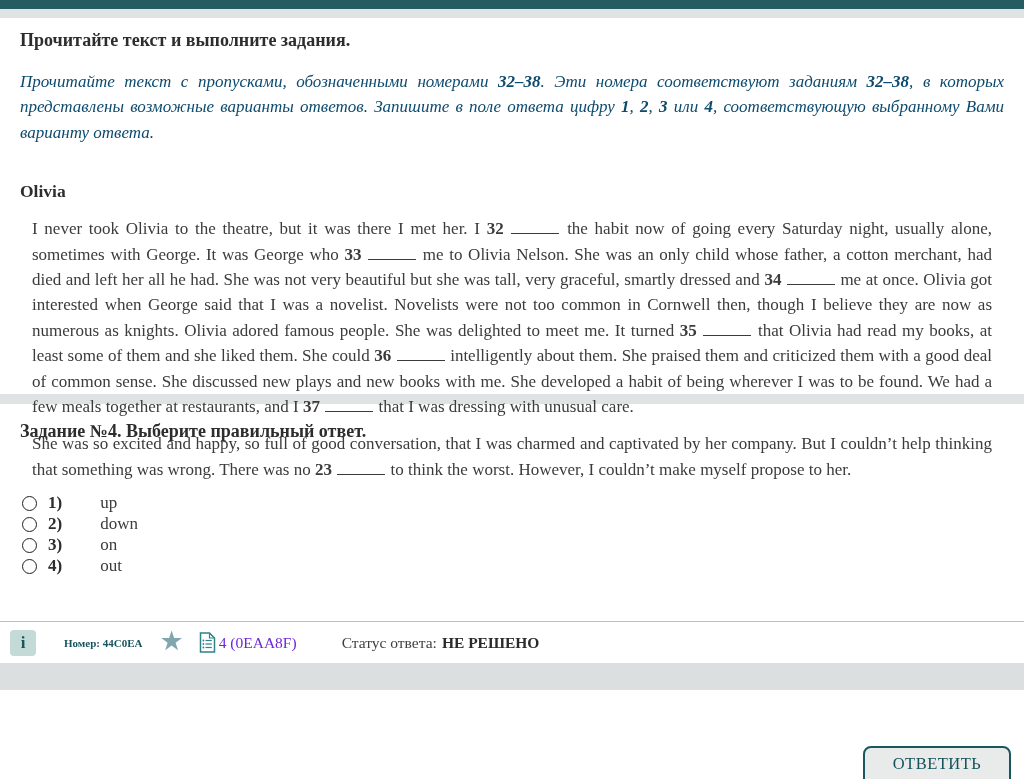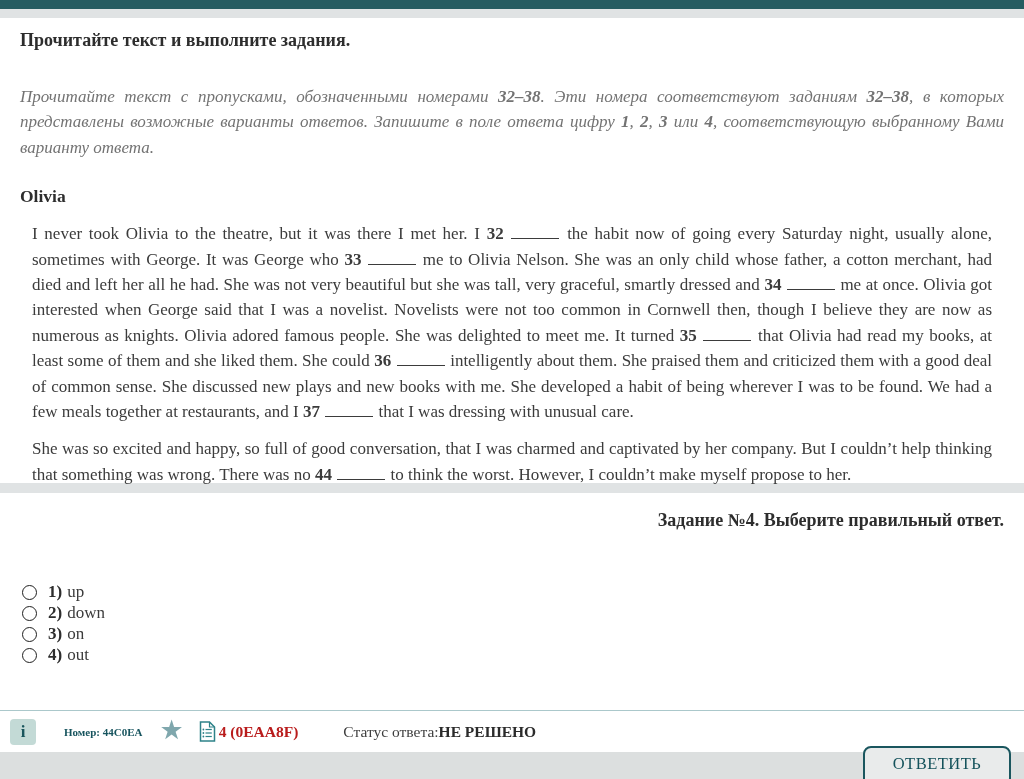--- a/index.html
+++ b/index.html
@@ -5,56 +5,56 @@
   html,body{margin:0;padding:0;}
   body{
     width:1024px;height:779px;overflow:hidden;position:relative;
     background:#ffffff;
     font-family:"Liberation Serif", serif;
     color:#3b3b3b;
   }
   .topbar{height:9px;background:#265c61;}
   .topstrip{height:9px;background:#e0e3e4;}
   .card{background:#ffffff;box-sizing:border-box;}
-  .sec1{height:465px;padding:10px 20px 18px 20px;}
+  .sec1{height:376px;padding:10px 20px 18px 20px;}
   .divider{height:10px;background:#e0e3e4;}
-  .sec2{height:217px;padding:15px 20px 0 20px;text-align:right;}
+  .sec2{height:217px;padding:15px 20px 0 20px;}
   .hairline{height:1px;background:#abc8cb;}
 
   h1,h2{
     font-size:18px;line-height:24px;margin:0;color:#2d2d2d;
     font-weight:bold;font-family:"Liberation Serif", serif;
   }
   .instruction{
-    margin-top:32px;font-style:italic;font-size:17px;line-height:25.4px;
-    text-align:justify;color:#737373;
+    margin-top:17px;font-style:italic;font-size:17px;line-height:25.4px;
+    text-align:justify;color:#0c4a6e;
   }
   .instruction b{font-style:italic;}
   .story-title{
-    margin-top:24px;font-weight:bold;font-size:17.5px;line-height:25px;color:#2d2d2d;
+    margin-top:34px;font-weight:bold;font-size:17.5px;line-height:25px;color:#2d2d2d;
   }
   .story p{
     margin:12px;font-size:17px;line-height:25.4px;text-align:justify;color:#3b3b3b;
   }
   .blank{
     display:inline-block;width:48px;height:0.95em;
     border-bottom:1px solid #3b3b3b;margin:0 1px;
   }
 
   .options{margin-top:50px;}
   .opt{
     display:flex;align-items:center;margin-bottom:1px;line-height:20px;
     font-size:17px;cursor:default;
   }
   .radio{
     flex:none;width:13px;height:13px;border:1.5px solid #1f1f1f;
     border-radius:50%;background:#fff;margin-right:11px;margin-left:2px;
   }
   .optnum{font-weight:bold;color:#2d2d2d;margin-right:5px;}
-  .optlabel{color:#3b3b3b;}
+  .optlabel{color:#3b3b3b;margin-left:33px;}
 
   .footer-row{
     height:41px;background:#ffffff;display:flex;align-items:center;
     padding-left:10px;box-sizing:border-box;
   }
   .info-badge{
     width:26px;height:26px;border-radius:4px;background:#c3dad6;
     display:flex;align-items:center;justify-content:center;
     color:#19555c;font-weight:bold;font-size:17px;cursor:pointer;
   }
@@ -63,24 +63,24 @@
   }
   .star{
     margin-left:17px;font-size:27px;line-height:27px;color:#7fa7ad;cursor:pointer;
     margin-top:-3px;
   }
   .attach{
     margin-left:15px;display:flex;align-items:center;cursor:pointer;
   }
   .attach svg{display:block;}
   .attach-label{
-    margin-left:3px;font-weight:bold;font-size:15.5px;color:#b91c1c;
+    margin-left:3px;font-weight:normal;font-size:15.5px;color:#6d28d9;
   }
   .status{margin-left:45px;font-size:15.5px;color:#3e3e3e;}
-  .status b{color:#2b2b2b;}
+  .status b{color:#2b2b2b;margin-left:5px;}
   .footer-strip{height:27px;background:#dcdfdf;}
 
   .answer-btn{
     position:absolute;right:13px;top:746px;width:148px;height:40px;
     background:#e9ebeb;border:2px solid #1a565e;border-radius:8px;
     color:#14525b;font-size:16.5px;font-family:"Liberation Serif", serif;
     text-align:center;line-height:32px;letter-spacing:0.5px;cursor:pointer;
     box-sizing:border-box;
   }
 </style>
@@ -89,21 +89,21 @@
 
 <div class="topbar"></div>
 <div class="topstrip"></div>
 
 <div class="card sec1">
   <h1>Прочитайте текст и выполните задания.</h1>
   <div class="instruction">Прочитайте текст с пропусками, обозначенными номерами <b>32–38</b>. Эти номера соответствуют заданиям <b>32–38</b>, в которых представлены возможные варианты ответов. Запишите в поле ответа цифру <b>1</b>, <b>2</b>, <b>3</b> или <b>4</b>, соответствующую выбранному Вами варианту ответа.</div>
   <div class="story-title">Olivia</div>
   <div class="story">
     <p>I never took Olivia to the theatre, but it was there I met her. I <b>32</b>&nbsp;<span class="blank" style="width: 48px;"></span> the habit now of going every Saturday night, usually alone, sometimes with George. It was George who <b>33</b>&nbsp;<span class="blank" style="width: 48px;"></span> me to Olivia Nelson. She was an only child whose father, a cotton merchant, had died and left her all he had. She was not very beautiful but she was tall, very graceful, smartly dressed and <b>34</b>&nbsp;<span class="blank" style="width: 48px;"></span> me at once. Olivia got interested when George said that I was a novelist. Novelists were not too common in Cornwell then, though I believe they are now as numerous as knights. Olivia adored famous people. She was delighted to meet me. It turned <b>35</b>&nbsp;<span class="blank" style="width: 48px;"></span> that Olivia had read my books, at least some of them and she liked them. She could <b>36</b>&nbsp;<span class="blank" style="width: 48px;"></span> intelligently about them. She praised them and criticized them with a good deal of common sense. She discussed new plays and new books with me. She developed a habit of being wherever I was to be found. We had a few meals together at restaurants, and I <b>37</b>&nbsp;<span class="blank" style="width: 48px;"></span> that I was dressing with unusual care.</p>
-    <p>She was so excited and happy, so full of good conversation, that I was charmed and captivated by her company. But I couldn’t help thinking that something was wrong. There was no <b>44</b>&nbsp;<span class="blank" style="width: 48px;"></span> to think the worst. However, I couldn’t make myself propose to her.</p>
+    <p>She was so excited and happy, so full of good conversation, that I was charmed and captivated by her company. But I couldn’t help thinking that something was wrong. There was no <b>23</b>&nbsp;<span class="blank" style="width: 48px;"></span> to think the worst. However, I couldn’t make myself propose to her.</p>
   </div>
 </div>
 
 <div class="divider"></div>
 
 <div class="card sec2">
   <h2>Задание №4. Выберите правильный ответ.</h2>
   <div class="options">
     <div class="opt">
       <span class="radio"></span>

